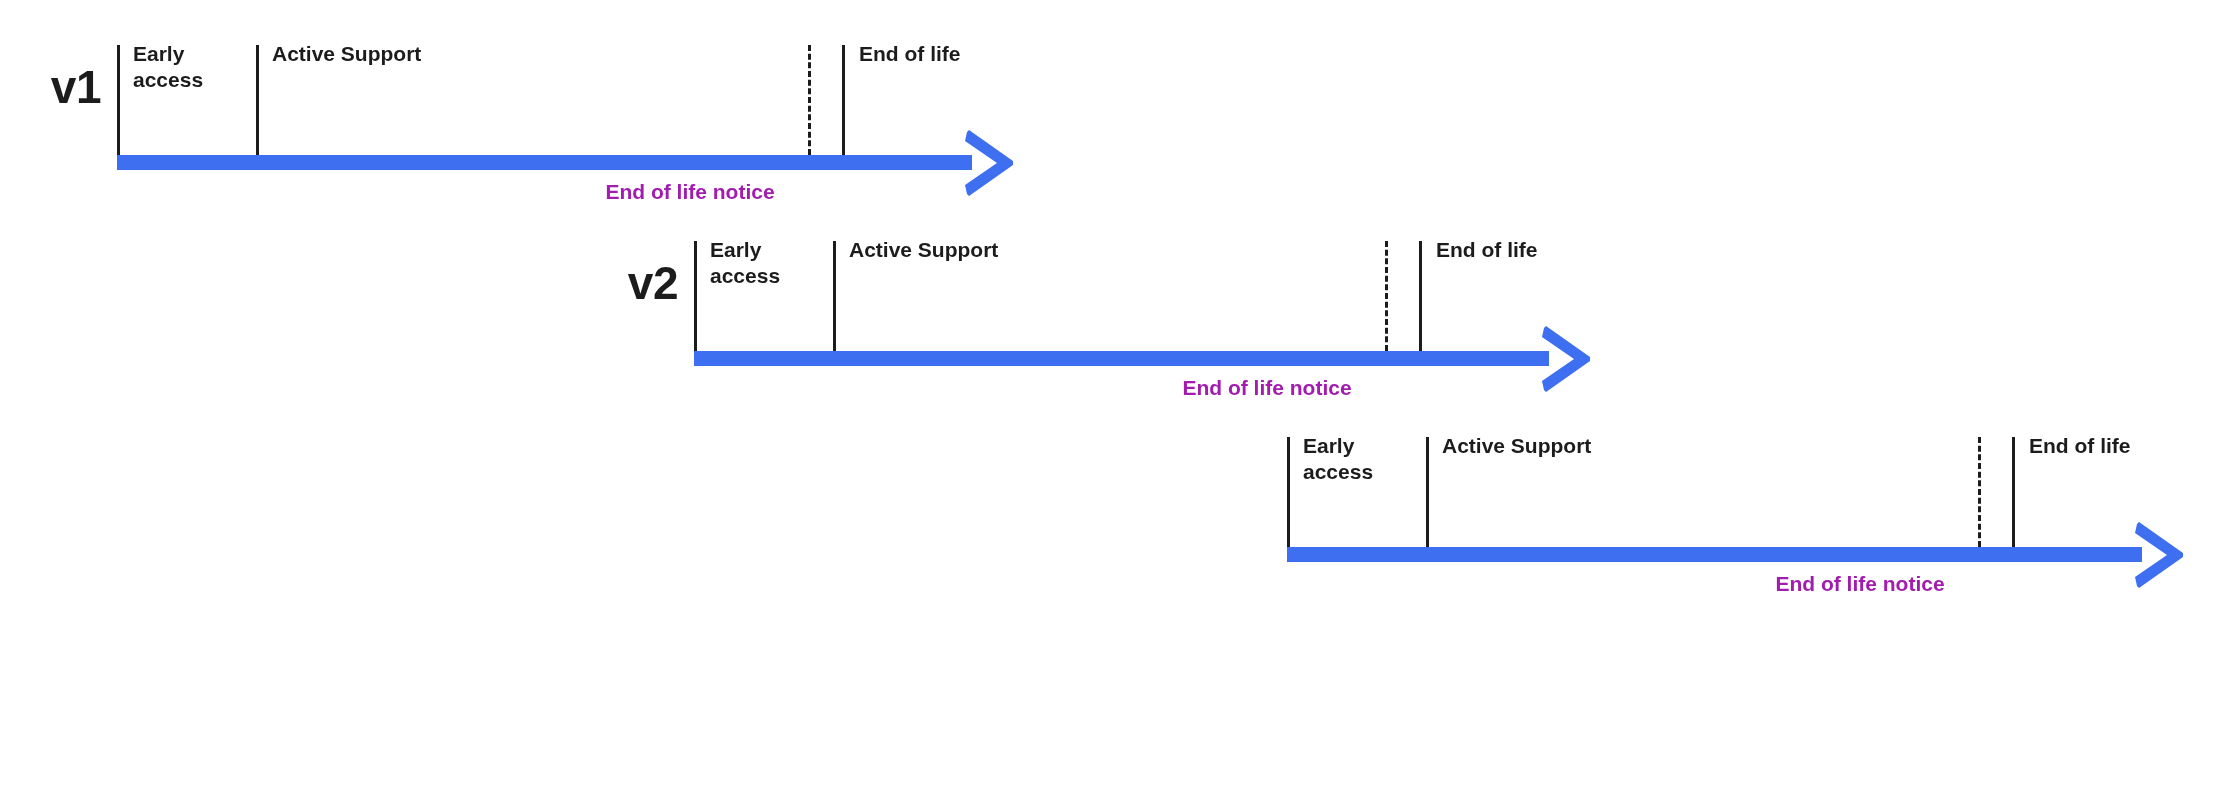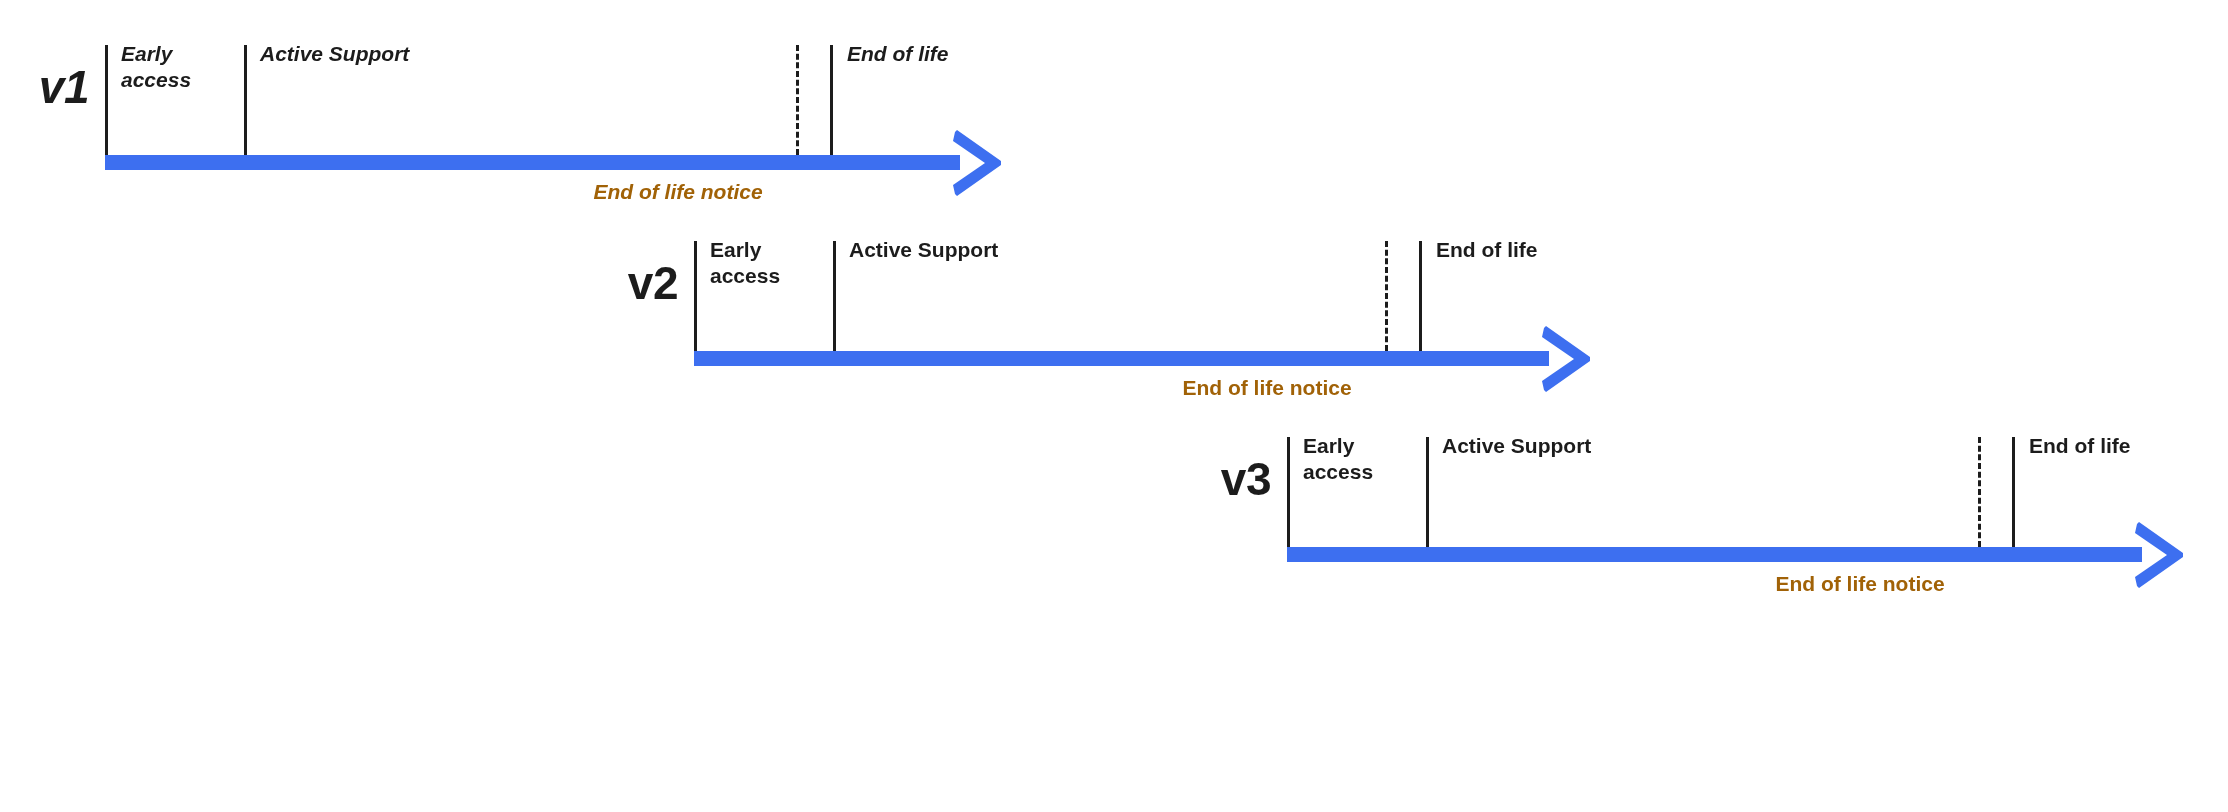--- a/index.html
+++ b/index.html
@@ -70,31 +70,31 @@
     position:absolute;
     top:135px;
   }
   .arrow-head svg{display:block;}
 
   
   .notice-label{
     position:absolute;
     font-size:21px;
     font-weight:700;
-    color:#a16207;
+    color:#a21caf;
     white-space:nowrap;
     top:160px;
     transform:translateX(-50%);
   }
 </style>
 </head>
 <body>
 
 <div id="stage">
-    <div class="timeline-row" style="left: 105px; top: 20px; width: 908px; font-style: italic;">
+    <div class="timeline-row" style="left: 117px; top: 20px; width: 908px;">
       <div class="version-label-wrap">
         <div class="version-label">v1</div>
       </div>
       <div class="tick" style="left: 0px; height: 110px;"></div>
       <div class="phase-label" style="left: 16px;">Early
 access</div>
       <div class="tick" style="left: 139px; height: 110px;"></div>
       <div class="phase-label" style="left: 155px;">Active Support</div>
       <div class="tick" style="left: 725px; height: 110px;"></div>
       <div class="phase-label" style="left: 742px;">End of life</div>
@@ -121,23 +121,20 @@
       <div class="tick dashed" style="left: 691px; height: 110px;"></div>
       <div class="bar" style="left: 0px; width: 855px; background: rgb(61, 111, 240);"></div>
       <div class="arrow-head" style="left: 840px; top: 109.5px;">
         <svg width="58" height="66" viewBox="0 0 58 66">
           <path d="M10 2 L12 0 L56 31 L56 35 L12 66 L10 64 L8 55 L40 33 L8 11 Z" fill="#3d6ff0"></path>
         </svg>
       </div>
       <div class="notice-label" style="left: 573px;">End of life notice</div>
     </div>
     <div class="timeline-row" style="left: 1287px; top: 412px; width: 908px;">
-      <div class="version-label-wrap">
-        <div class="version-label">v3</div>
-      </div>
       <div class="tick" style="left: 0px; height: 110px;"></div>
       <div class="phase-label" style="left: 16px;">Early
 access</div>
       <div class="tick" style="left: 139px; height: 110px;"></div>
       <div class="phase-label" style="left: 155px;">Active Support</div>
       <div class="tick" style="left: 725px; height: 110px;"></div>
       <div class="phase-label" style="left: 742px;">End of life</div>
       <div class="tick dashed" style="left: 691px; height: 110px;"></div>
       <div class="bar" style="left: 0px; width: 855px; background: rgb(61, 111, 240);"></div>
       <div class="arrow-head" style="left: 840px; top: 109.5px;">

